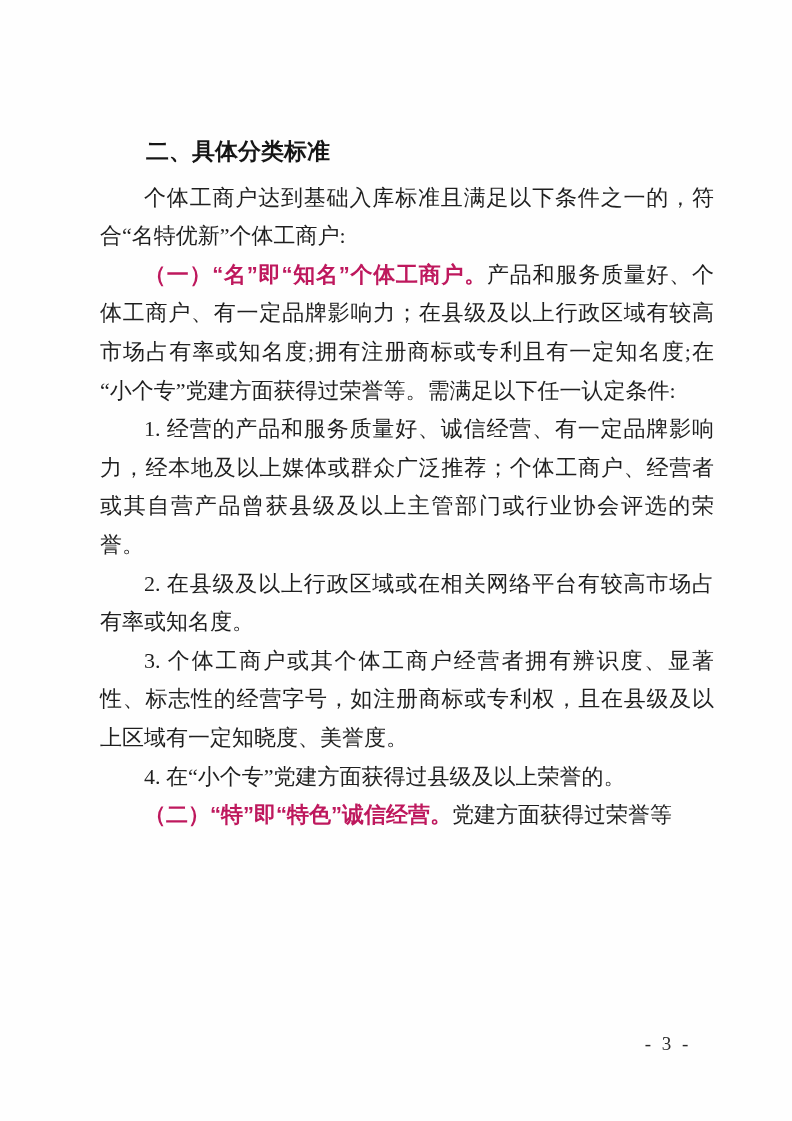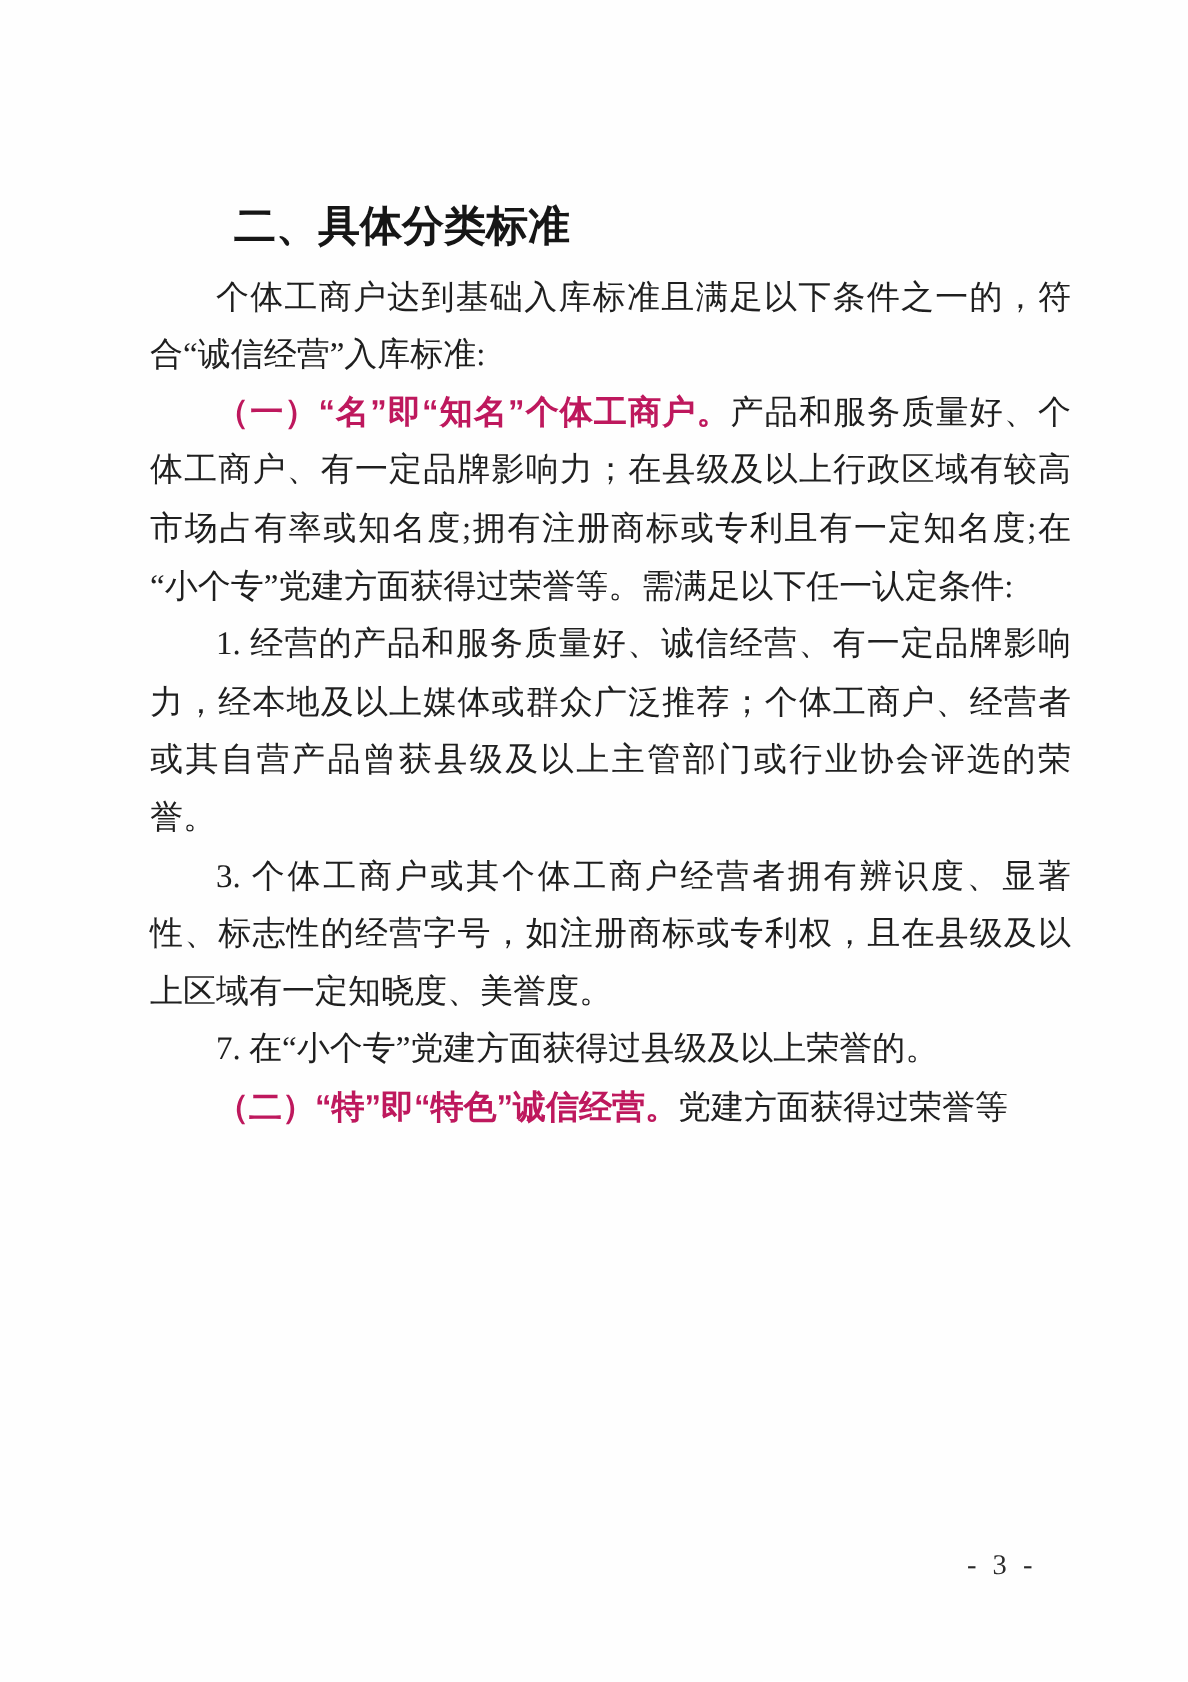--- a/index.html
+++ b/index.html
@@ -21,21 +21,21 @@
     left: 100px;
     top: 132px;
     width: 614px;
     font-size: 22px;
     line-height: 38.6px;
     text-align: justify;
     text-justify: inter-ideograph;
   }
   .heading {
     font-family: "Liberation Sans", "DejaVu Sans", sans-serif;
-    font-size: 28px;
+    font-size: 23px;
     font-weight: bold;
     margin: 0 0 8px 0;
     text-indent: 2em;
     line-height: 38.6px;
     color: #161616;
   }
   p.para {
     margin: 0;
     text-indent: 2em;
   }
@@ -56,39 +56,42 @@
   }
 </style>
 </head>
 <body>
 
 <div class="page">
   <div class="content">
     <h2 class="heading">二、具体分类标准</h2>
 
     <p class="para">
-      <span>个体工商户达到基础入库标准且满足以下条件之一的，符合“诚信经营”入库标准:</span>
+      <span>个体工商户达到基础入库标准且满足以下条件之一的，符合“名特优新”个体工商户:</span>
     </p>
 
     <p class="para">
       <span class="lead">（一）“名”即“知名”个体工商户。</span><span>产品和服务质量好、个体工商户、有一定品牌影响力；在县级及以上行政区域有较高市场占有率或知名度;拥有注册商标或专利且有一定知名度;在“小个专”党建方面获得过荣誉等。需满足以下任一认定条件:</span>
     </p>
 
     <p class="para">
       <span>1. 经营的产品和服务质量好、诚信经营、有一定品牌影响力，经本地及以上媒体或群众广泛推荐；个体工商户、经营者或其自营产品曾获县级及以上主管部门或行业协会评选的荣誉。</span>
     </p>
 
+    <p class="para">
+      <span>2. 在县级及以上行政区域或在相关网络平台有较高市场占有率或知名度。</span>
+    </p>
 
     <p class="para">
       <span>3. 个体工商户或其个体工商户经营者拥有辨识度、显著性、标志性的经营字号，如注册商标或专利权，且在县级及以上区域有一定知晓度、美誉度。</span>
     </p>
 
 
     <p class="para">
-      <span>7. 在“小个专”党建方面获得过县级及以上荣誉的。</span>
+      <span>4. 在“小个专”党建方面获得过县级及以上荣誉的。</span>
     </p>
 
 
     <p class="para">
       <span class="lead">（二）“特”即“特色”诚信经营。</span><span>党建方面获得过荣誉等</span>
     </p>
   </div>
 
   <div class="page-number">- 3 -</div>
 </div>

